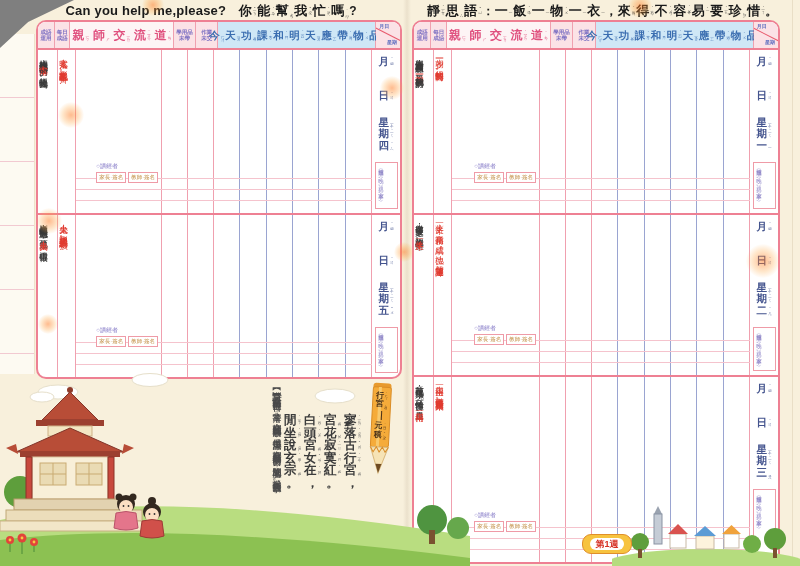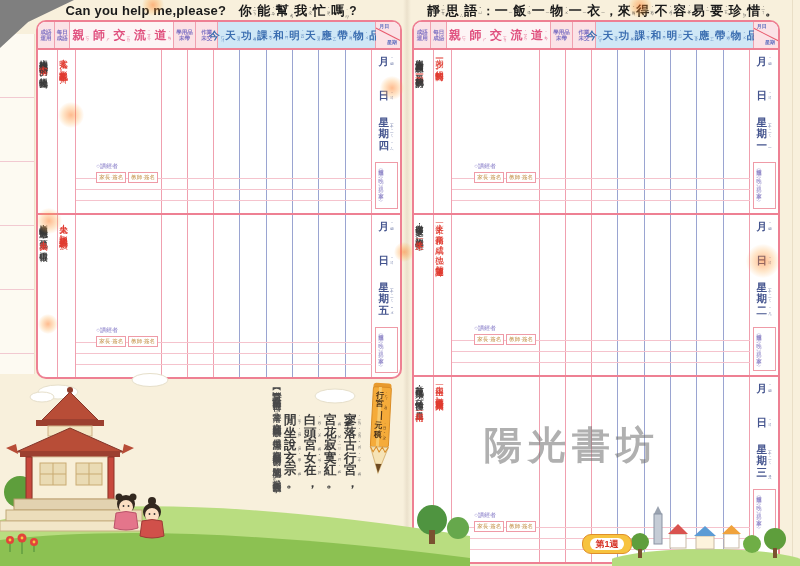--- a/index.html
+++ b/index.html
@@ -880,21 +880,20 @@
             <span class="zy">ㄩㄢˊ</span>
           </span>
           <span class="vpair">
             <span class="b">稹</span>
             <span class="zy">ㄓㄣˇ</span>
           </span>
         </span>
     </div>
   </div>
 
-  <div id="watermark">陽光書坊</div>
   <div id="badge">
     <span class="badge-in">第1週</span>
   </div>
 
   <svg id="town" viewBox="0 0 188 60">
     <ellipse cx="94" cy="60" rx="104" ry="17" fill="#b5dc7e"></ellipse>
     <circle cx="28" cy="36" r="9" fill="#5e9e3c"></circle>
     <rect x="26" y="43" width="4" height="9" fill="#7a5230"></rect>
     <polygon points="42,8 46,0 50,8" fill="#9aa3b0"></polygon>
     <rect x="42" y="8" width="8" height="30" fill="#c5ccd6" stroke="#8a93a3"></rect>

